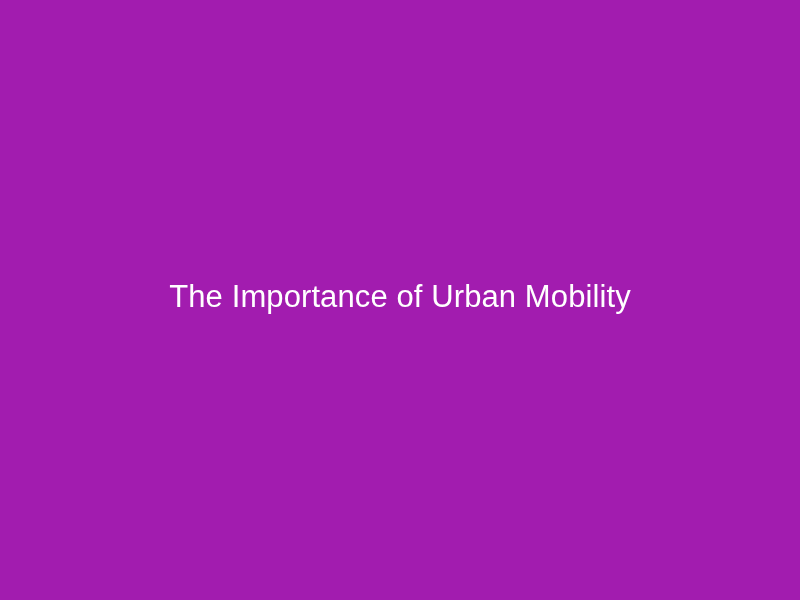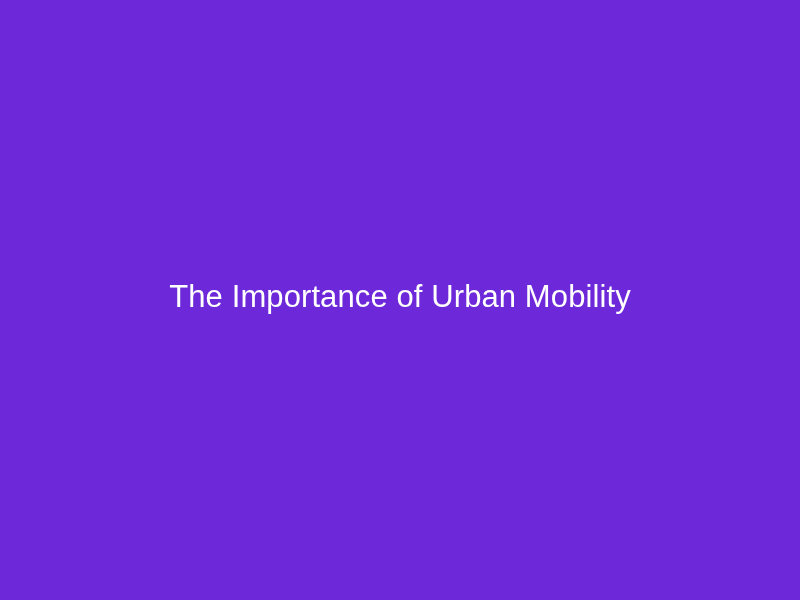--- a/index.html
+++ b/index.html
@@ -46,21 +46,21 @@
     line-height: 1.25;
     letter-spacing: 0.1px;
     color: #ffffff;
     white-space: nowrap;
     -webkit-font-smoothing: antialiased;
   }
 </style>
 </head>
 <body>
 
-<div id="slide-canvas" style="background-color: #6d28d9;">
+<div id="slide-canvas" style="background-color: #a21caf;">
 
   <div id="headline-block">
 
     <span id="headline-text" style="color: rgb(255, 255, 255);">The Importance of Urban Mobility</span>
 
   </div>
 
 </div>
 
 </body></html>

